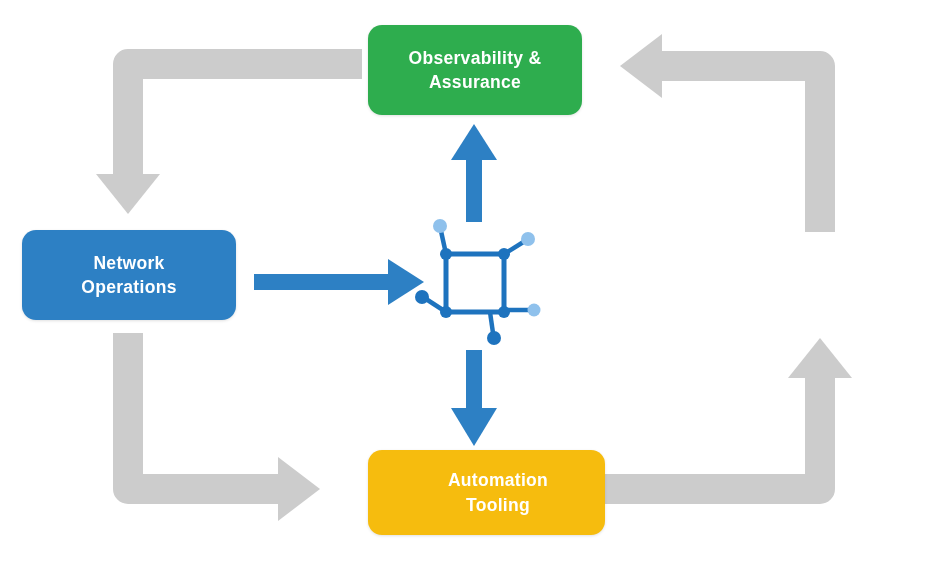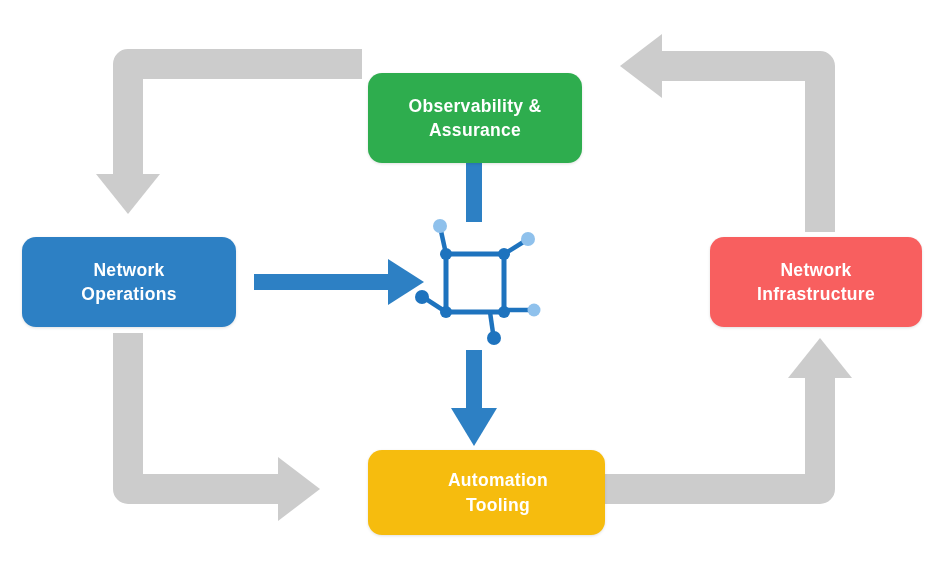--- a/index.html
+++ b/index.html
@@ -32,22 +32,22 @@
     font-size: 17.5px;
     font-weight: 600;
     letter-spacing: 0.3px;
     text-align: center;
     line-height: 1.4;
     box-shadow: 0 1px 3px rgba(0,0,0,0.12);
   }
   .node .label {
     max-width: 150px;
   }
-  .node-observability { left: 368px; top: 25px;  width: 214px; height: 90px; margin-top: 48px; }
-  .node-operations    { left: 22px;  top: 237px; width: 214px; height: 90px; }
+  .node-observability { left: 368px; top: 25px;  width: 214px; height: 90px; }
+  .node-operations    { left: 22px;  top: 230px; width: 214px; height: 90px; }
   .node-infrastructure{ left: 710px; top: 237px; width: 212px; height: 90px; }
   .node-automation    { left: 368px; top: 450px; width: 214px; height: 85px; padding-left: 23px; }
 
   .gray-stroke  { fill: none; stroke: var(--gray, #cccccc); stroke-width: 30; stroke-linejoin: round; }
   .gray-head    { fill: var(--gray, #cccccc); }
   .blue-stroke  { fill: none; stroke: var(--blue, #2d80c4); stroke-width: 16; stroke-linecap: butt; }
   .blue-head    { fill: var(--blue, #2d80c4); }
   .icon-line    { stroke: var(--icon-dark, #1e73be); stroke-width: 4.5; fill: none; }
   .icon-square  { stroke: var(--icon-dark, #1e73be); stroke-width: 5; fill: none; }
   .icon-dot-dark  { fill: var(--icon-dark, #1e73be); }
@@ -118,21 +118,18 @@
   </svg>
 
   <div class="node node-observability" style="background: rgb(46, 173, 78);">
     <span class="label">Observability &amp; Assurance</span>
   </div>
 
   <div class="node node-operations" style="background: rgb(45, 128, 196);">
     <span class="label">Network Operations</span>
   </div>
 
-  <div class="node node-infrastructure" style="background: rgb(248, 95, 95);">
-    <span class="label">Network Infrastructure</span>
-  </div>
 
   <div class="node node-automation" style="background: rgb(246, 188, 14);">
     <span class="label">Automation Tooling</span>
   </div>
 
 </div>
 
 </body></html>

